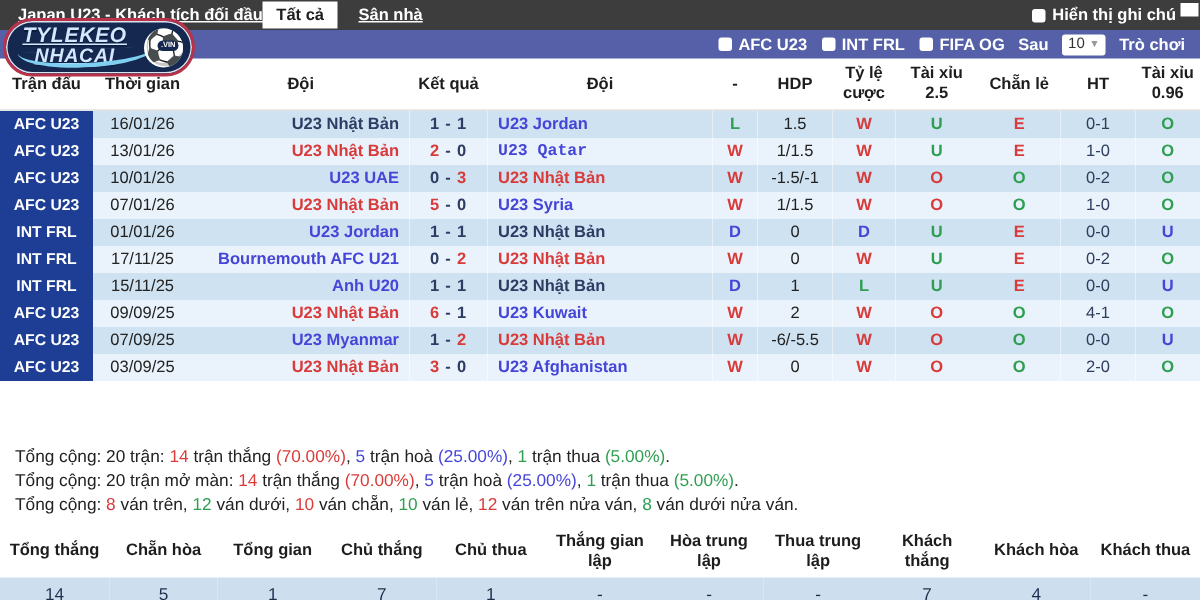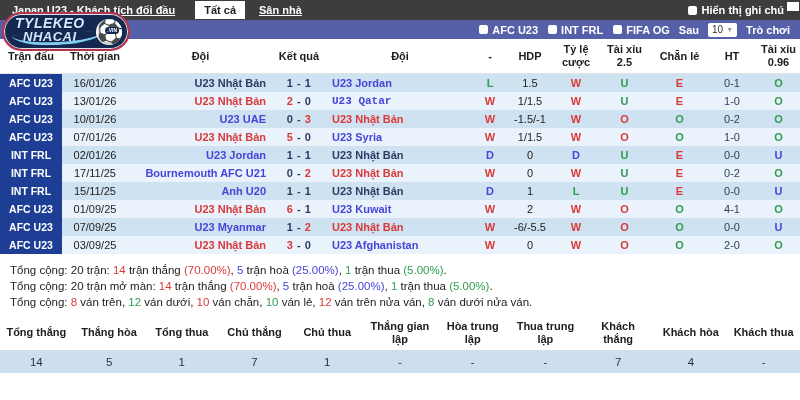--- a/index.html
+++ b/index.html
@@ -3,41 +3,41 @@
 <meta charset="utf-8">
 <style>
   html,body{margin:0;padding:0;}
   body{width:800px;height:400px;position:relative;overflow:hidden;background:#fff;
        font-family:"Liberation Sans", sans-serif;}
 
   
   .topbar{height:20px;background:#3d3d3d;display:flex;align-items:center;
           color:#fff;font-size:11px;font-weight:bold;position:relative;z-index:5;}
   .title{margin-left:12px;text-decoration:underline;cursor:pointer;}
-  .tab-active{background:#fff;color:#1d1d1d;padding:3px 9px;margin-left:20px;cursor:pointer;}
+  .tab-active{background:#fff;color:#1d1d1d;padding:3px 9px;cursor:pointer;}
   .tab-link{color:#fff;text-decoration:underline;margin-left:14px;cursor:pointer;}
   .topbar-right{margin-left:auto;display:flex;align-items:center;gap:5px;margin-right:16px;}
   .cb{width:9px;height:9px;background:#fff;border-radius:2px;display:inline-block;flex:none;}
   .corner{position:absolute;right:1px;top:2px;width:12px;height:9px;background:#fff;z-index:6;}
 
   
   .bluebar{height:19px;background:#5560a8;display:flex;align-items:center;justify-content:flex-end;
            gap:9px;color:#fff;font-size:11px;font-weight:bold;padding-right:10px;position:relative;z-index:5;}
   .check-group{display:flex;align-items:center;gap:4px;cursor:pointer;}
   .select{background:#fff;color:#333;font-size:10px;border-radius:2px;padding:0 4px;height:14px;
           display:flex;align-items:center;gap:3px;font-weight:normal;cursor:pointer;}
   .chev{font-size:7px;color:#999;}
 
   
   .logo{position:absolute;left:2px;top:12px;width:128px;height:39px;z-index:20;}
   .logo-pill{position:absolute;left:0;top:0;right:0;bottom:0;background:#152850;
              border:2px solid #b8324a;border-radius:20px;box-shadow:inset 0 0 0 1px #d8e2f0;}
   .logo-words{position:absolute;left:11px;top:3px;font-style:italic;font-weight:bold;
               color:#d4e8ff;line-height:13px;letter-spacing:.5px;text-align:center;
-              text-shadow:0 1px 0 #0a1a3a;}
+              text-shadow:0 1px 0 #0a1a3a;text-decoration:underline;}
   .logo-l1{font-size:14px;display:block;}
   .logo-l2{font-size:13px;display:block;}
   .logo-ball{position:absolute;right:6px;top:5px;width:26px;height:26px;border-radius:50%;
              background:#fff;color:#1a1a1a;font-size:24px;line-height:26px;text-align:center;overflow:hidden;}
   .vin-badge{position:absolute;right:9px;top:13px;font-size:5px;font-weight:bold;color:#fff;
              background:#152850;border-radius:4px;padding:0 2px;line-height:7px;}
   .logo-swoosh{position:absolute;left:8px;bottom:4px;width:92px;height:9px;
                border-bottom:3px solid #7fd0f0;border-radius:0 0 50% 50%/0 0 100% 100%;
                transform:rotate(-3deg);}
 
@@ -53,21 +53,21 @@
   td.league{background:#1d3e94 !important;color:#fff;font-weight:bold;font-size:10.5px;}
   td.date{color:#222;}
   td.home{text-align:right;padding-right:7px;font-weight:bold;}
   td.away{text-align:left;padding-left:7px;font-weight:bold;}
   td.score{font-weight:bold;letter-spacing:.5px;}
   td.letter{font-weight:bold;}
   td.hdp{color:#222;}
   td.ht{color:#2f3e5c;}
 
   
-  .summary{background:#fff;padding:8px 10px 5px;}
+  .summary{background:#fff;padding:8px 10px 5px;margin-top:35px;}
   .sline{font-size:11.5px;line-height:16px;white-space:nowrap;}
 
   
   table.stats{width:800px;border-collapse:collapse;table-layout:fixed;margin-top:1px;}
   .stats th{font-size:11px;font-weight:bold;color:#1d1d1d;height:34px;text-align:center;
             vertical-align:middle;line-height:1.2;padding:0 4px;background:#fff;}
   .stats td{text-align:center;font-size:11.5px;color:#1f2d4d;}
   .stats tr.vals td{background:#cddfee;height:21px;}
   .stats tr.pcts td{background:#dfeef9;height:22px;}
 </style>
@@ -203,21 +203,21 @@
         <td class="letter" style="color: rgb(217, 58, 58);">W</td>
         <td class="hdp">1/1.5</td>
         <td class="letter" style="color: rgb(217, 58, 58);">W</td>
         <td class="letter" style="color: rgb(217, 58, 58);">O</td>
         <td class="letter" style="color: rgb(46, 158, 80);">O</td>
         <td class="ht">1-0</td>
         <td class="letter" style="color: rgb(46, 158, 80);">O</td>
       </tr>
       <tr class="odd">
         <td class="league">INT FRL</td>
-        <td class="date">02/01/26</td>
+        <td class="date">01/01/26</td>
         <td class="home" style="color: rgb(69, 69, 216);">U23 Jordan</td>
         <td class="score"><span style="color: rgb(46, 60, 100);">1</span><span style="color: rgb(46, 60, 100);"> - </span><span style="color: rgb(46, 60, 100);">1</span></td>
         <td class="away" style="color: rgb(46, 60, 100);">U23 Nhật Bản</td>
         <td class="letter" style="color: rgb(69, 69, 216);">D</td>
         <td class="hdp">0</td>
         <td class="letter" style="color: rgb(69, 69, 216);">D</td>
         <td class="letter" style="color: rgb(46, 158, 80);">U</td>
         <td class="letter" style="color: rgb(217, 58, 58);">E</td>
         <td class="ht">0-0</td>
         <td class="letter" style="color: rgb(69, 69, 216);">U</td>
@@ -245,21 +245,21 @@
         <td class="letter" style="color: rgb(69, 69, 216);">D</td>
         <td class="hdp">1</td>
         <td class="letter" style="color: rgb(46, 158, 80);">L</td>
         <td class="letter" style="color: rgb(46, 158, 80);">U</td>
         <td class="letter" style="color: rgb(217, 58, 58);">E</td>
         <td class="ht">0-0</td>
         <td class="letter" style="color: rgb(69, 69, 216);">U</td>
       </tr>
       <tr class="even">
         <td class="league">AFC U23</td>
-        <td class="date">01/09/25</td>
+        <td class="date">09/09/25</td>
         <td class="home" style="color: rgb(217, 58, 58);">U23 Nhật Bản</td>
         <td class="score"><span style="color: rgb(217, 58, 58);">6</span><span style="color: rgb(46, 60, 100);"> - </span><span style="color: rgb(46, 60, 100);">1</span></td>
         <td class="away" style="color: rgb(69, 69, 216);">U23 Kuwait</td>
         <td class="letter" style="color: rgb(217, 58, 58);">W</td>
         <td class="hdp">2</td>
         <td class="letter" style="color: rgb(217, 58, 58);">W</td>
         <td class="letter" style="color: rgb(217, 58, 58);">O</td>
         <td class="letter" style="color: rgb(46, 158, 80);">O</td>
         <td class="ht">4-1</td>
         <td class="letter" style="color: rgb(46, 158, 80);">O</td>
@@ -298,22 +298,22 @@
 <div class="summary" id="summary">
     <div class="sline"><span style="color: rgb(34, 34, 34);">Tổng cộng: 20 trận: </span><span style="color: rgb(217, 58, 58);">14</span><span style="color: rgb(34, 34, 34);"> trận thắng </span><span style="color: rgb(217, 58, 58);">(70.00%)</span><span style="color: rgb(34, 34, 34);">, </span><span style="color: rgb(69, 69, 216);">5</span><span style="color: rgb(34, 34, 34);"> trận hoà </span><span style="color: rgb(69, 69, 216);">(25.00%)</span><span style="color: rgb(34, 34, 34);">, </span><span style="color: rgb(46, 158, 80);">1</span><span style="color: rgb(34, 34, 34);"> trận thua </span><span style="color: rgb(46, 158, 80);">(5.00%)</span><span style="color: rgb(34, 34, 34);">.</span></div>
     <div class="sline"><span style="color: rgb(34, 34, 34);">Tổng cộng: 20 trận mở màn: </span><span style="color: rgb(217, 58, 58);">14</span><span style="color: rgb(34, 34, 34);"> trận thắng </span><span style="color: rgb(217, 58, 58);">(70.00%)</span><span style="color: rgb(34, 34, 34);">, </span><span style="color: rgb(69, 69, 216);">5</span><span style="color: rgb(34, 34, 34);"> trận hoà </span><span style="color: rgb(69, 69, 216);">(25.00%)</span><span style="color: rgb(34, 34, 34);">, </span><span style="color: rgb(46, 158, 80);">1</span><span style="color: rgb(34, 34, 34);"> trận thua </span><span style="color: rgb(46, 158, 80);">(5.00%)</span><span style="color: rgb(34, 34, 34);">.</span></div>
     <div class="sline"><span style="color: rgb(34, 34, 34);">Tổng cộng: </span><span style="color: rgb(217, 58, 58);">8</span><span style="color: rgb(34, 34, 34);"> ván trên, </span><span style="color: rgb(46, 158, 80);">12</span><span style="color: rgb(34, 34, 34);"> ván dưới, </span><span style="color: rgb(217, 58, 58);">10</span><span style="color: rgb(34, 34, 34);"> ván chẵn, </span><span style="color: rgb(46, 158, 80);">10</span><span style="color: rgb(34, 34, 34);"> ván lẻ, </span><span style="color: rgb(217, 58, 58);">12</span><span style="color: rgb(34, 34, 34);"> ván trên nửa ván, </span><span style="color: rgb(46, 158, 80);">8</span><span style="color: rgb(34, 34, 34);"> ván dưới nửa ván.</span></div>
   </div>
 
 <table class="stats">
   <thead>
       <tr id="stats-head">
         <th>Tổng thắng</th>
-        <th>Thắng hòa</th>
-        <th>Tổng thua</th>
+        <th>Chẵn hòa</th>
+        <th>Tổng gian</th>
         <th>Chủ thắng</th>
         <th>Chủ thua</th>
         <th>Thắng gian lập</th>
         <th>Hòa trung lập</th>
         <th>Thua trung lập</th>
         <th>Khách thắng</th>
         <th>Khách hòa</th>
         <th>Khách thua</th>
       </tr>
     </thead>

